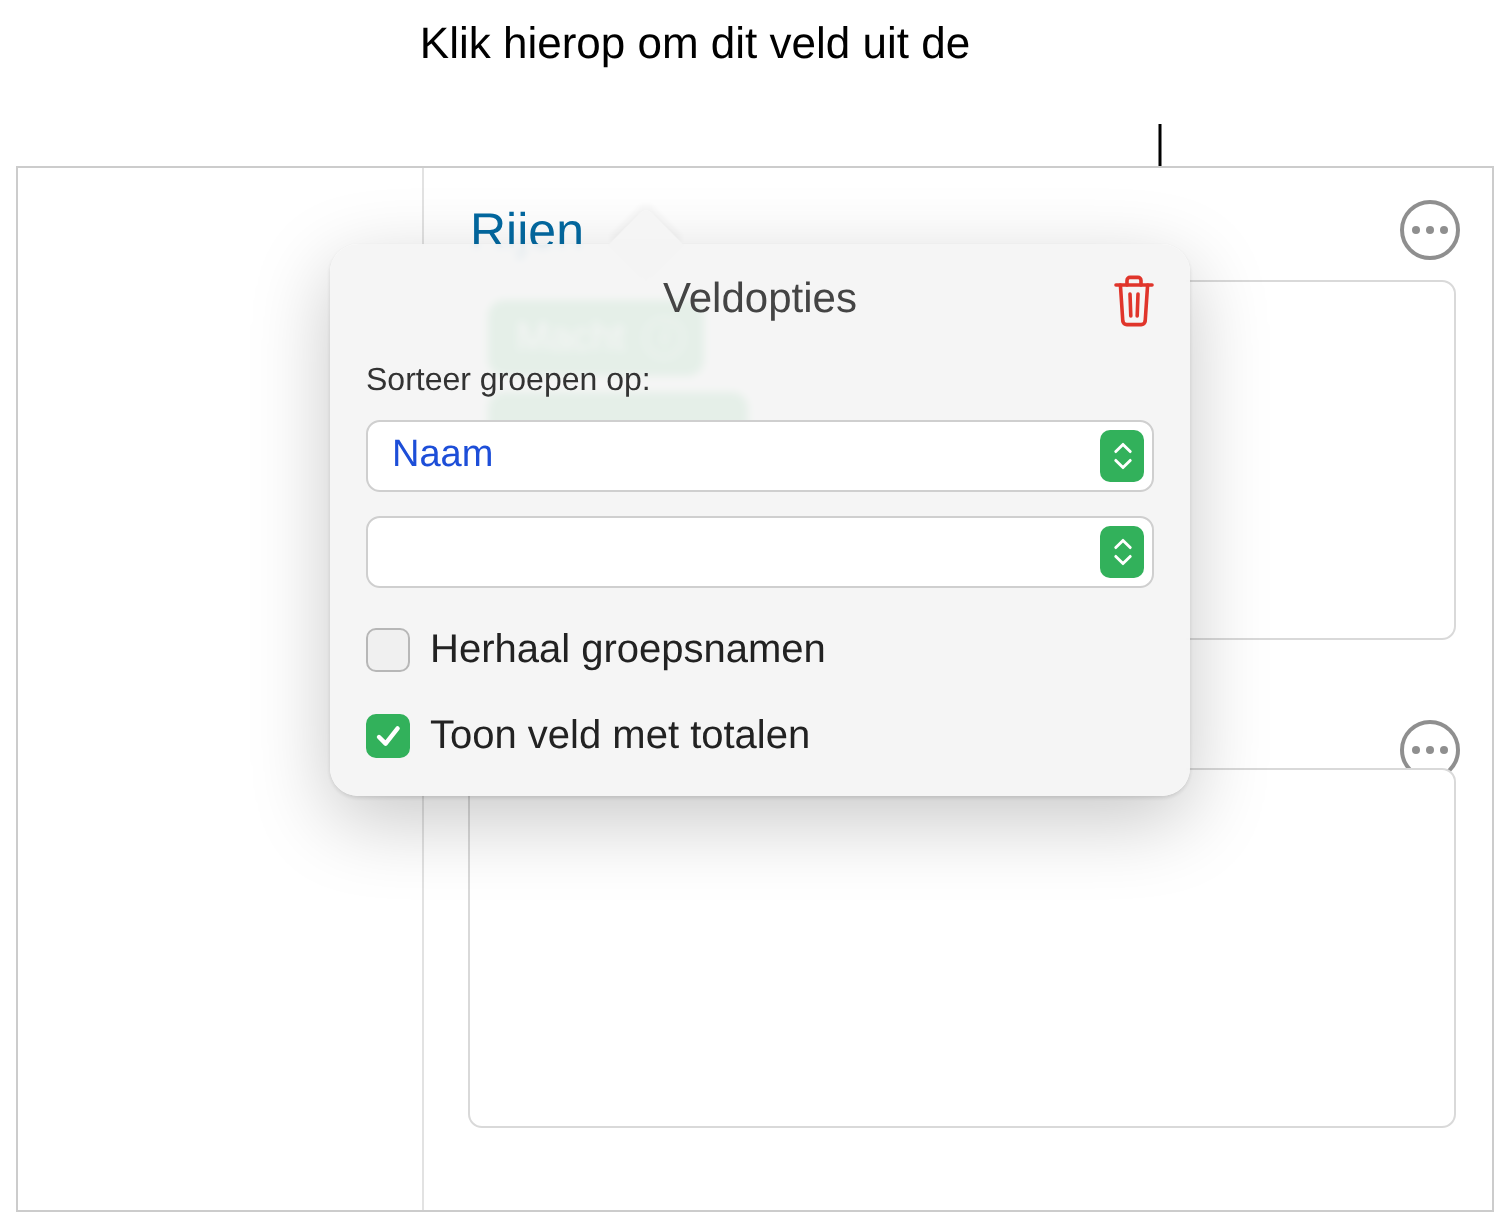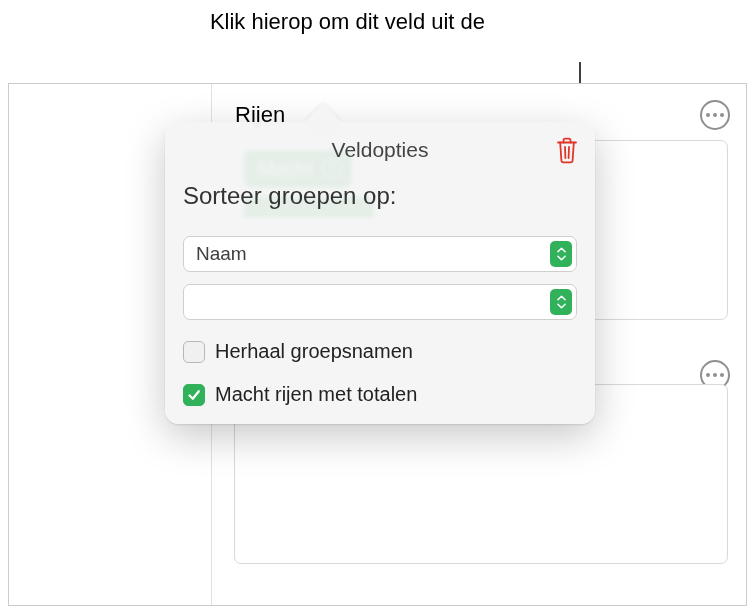--- a/index.html
+++ b/index.html
@@ -26,21 +26,21 @@
     background:#fff;
   }
   .vline {
     position:absolute;
     left:202px; top:0; bottom:0;
     width:1px; background:#e2e2e2;
   }
   .section-title {
     position:absolute;
     left:226px; top:18px;
-    font-size:22px; color:#000000; font-weight:500;
+    font-size:25px; color:#0369a1; font-weight:500;
   }
   .more-btn {
     position:absolute;
     width:30px; height:30px;
     border-radius:50%;
     border:2px solid #8f8f8f;
     display:flex; align-items:center; justify-content:center;
     gap:3px;
     background:#fff;
   }
@@ -114,45 +114,45 @@
     margin-bottom:20px;
   }
   .trash-btn {
     position:absolute;
     right:-2px; top:-2px;
     width:24px; height:28px;
     cursor:pointer;
   }
   .trash-btn svg { width:100%; height:100%; }
   .label {
-    font-size:24px; color:#333; margin-bottom:26px;
+    font-size:16px; color:#333; margin-bottom:10px;
   }
   .select {
     width:100%; height:36px;
     border:1px solid #cfcfcf;
     border-radius:7px;
     background:#fff;
     display:flex; align-items:center;
     padding:0 4px 0 12px;
-    font-size:19px; color:#404040;
+    font-size:19px; color:#1d4ed8;
     margin-bottom:12px;
     position:relative;
   }
   .select .stepper {
     margin-left:auto;
     width:22px; height:26px;
     background:#32b15b;
     border-radius:5px;
     display:flex; flex-direction:column;
     align-items:center; justify-content:center;
     gap:2px;
   }
   .select .stepper svg { width:9px; height:6px; }
   .checkrow {
-    display:flex; align-items:flex-end; gap:10px;
+    display:flex; align-items:flex-start; gap:10px;
     margin-top:20px;
     font-size:20px; color:#222;
   }
   .checkbox {
     width:22px; height:22px;
     border-radius:5px;
     border:1px solid #b7b7b7;
     background:#f0f0f0;
     display:flex; align-items:center; justify-content:center;
   }
@@ -250,15 +250,15 @@
     <div class="checkbox"></div>
     <span>Herhaal groepsnamen</span>
   </div>
 
   <div class="checkrow">
     <div class="checkbox checked">
       <svg viewBox="0 0 14 14">
         <path d="M2.5 7.5 L5.8 10.8 L11.8 3.2" fill="none" stroke="#fff" stroke-width="2.2" stroke-linecap="round" stroke-linejoin="round"></path>
       </svg>
     </div>
-    <span>Macht rijen met totalen</span>
+    <span>Toon veld met totalen</span>
   </div>
 </div>
 
 </body></html>

